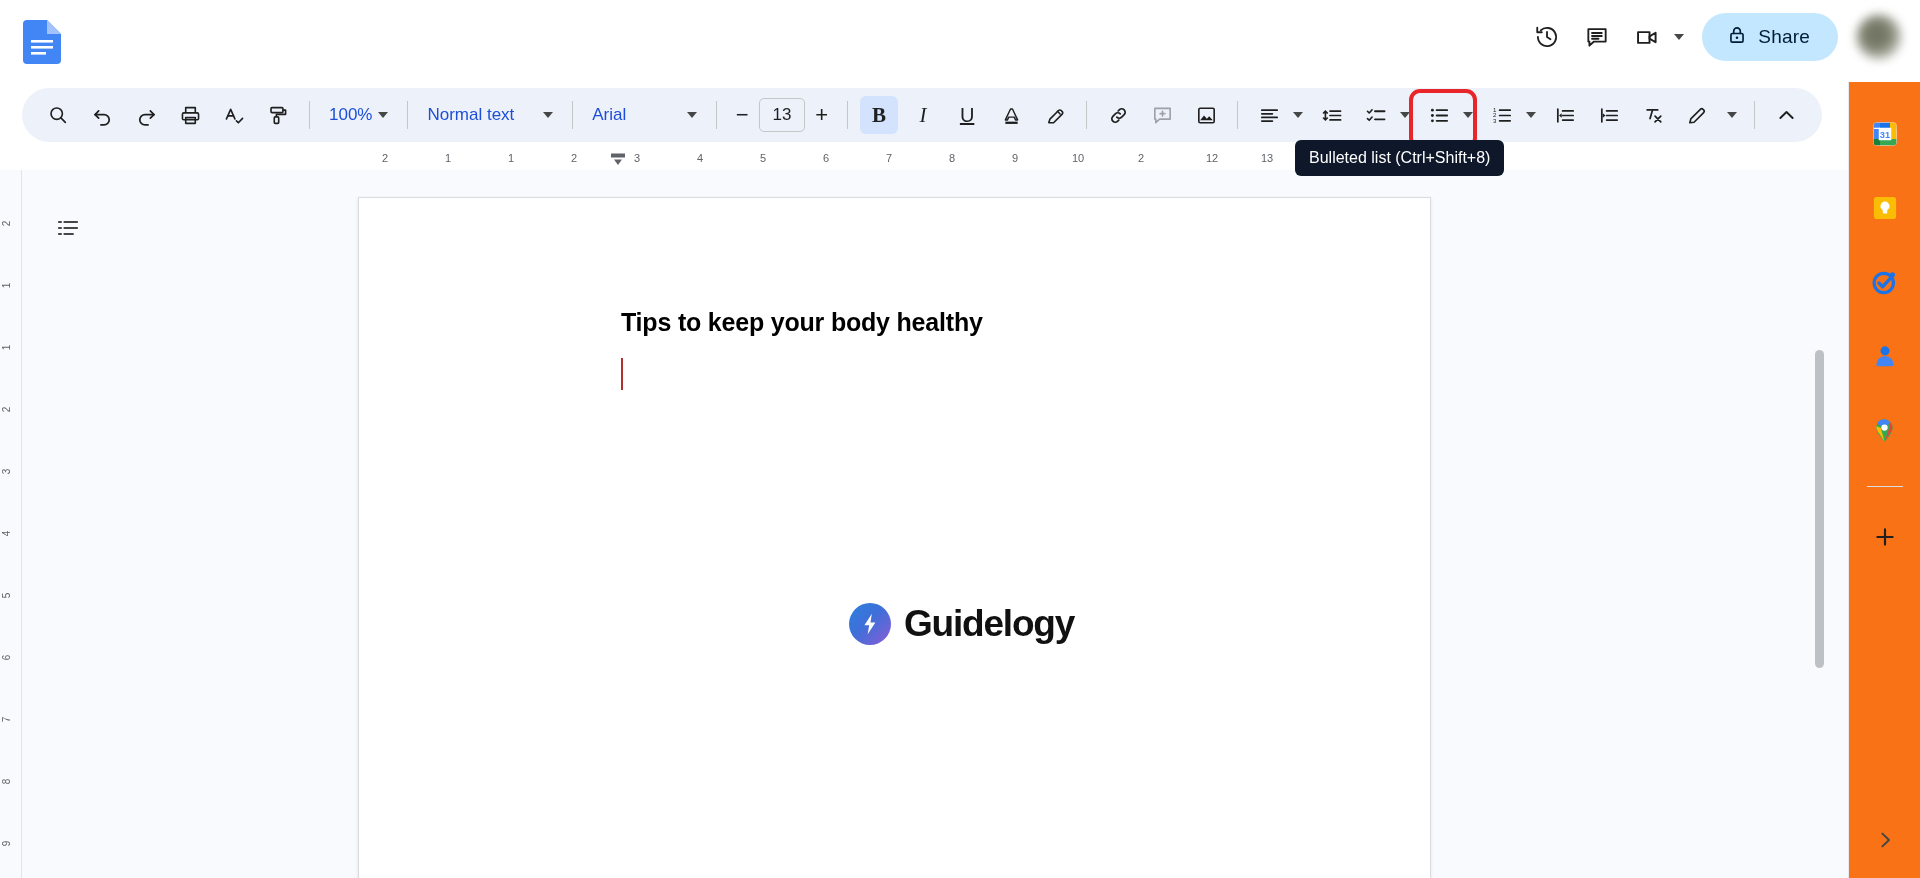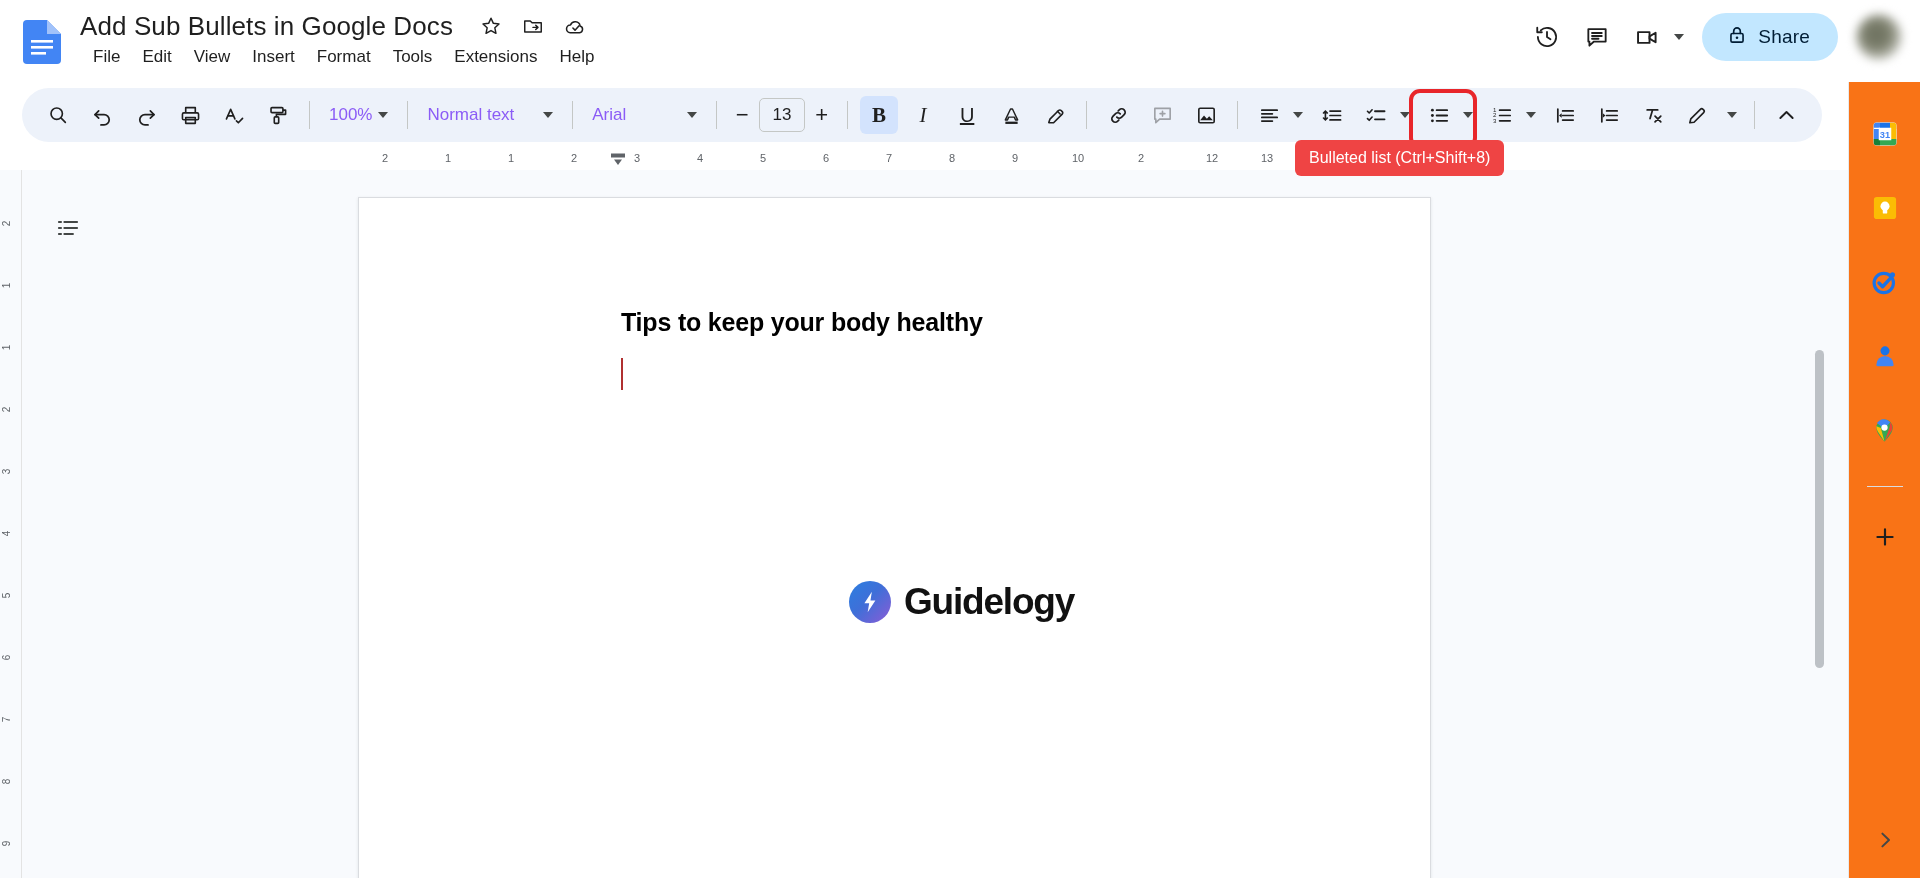--- a/index.html
+++ b/index.html
@@ -71,21 +71,21 @@
     min-width: 38px; height: 38px; border-radius: 6px;
     display: flex; align-items: center; justify-content: center;
     cursor: pointer; margin: 0 3px; position: relative;
   }
   .tb.active { background: #d3e3fd; }
   .tb.disabled { opacity: .38; cursor: default; }
   .divider { width: 1px; height: 28px; background: #c4c7c5; margin: 0 9px; }
   .zoom-sel, .style-sel, .font-sel {
     height: 38px; display: flex; align-items: center; gap: 6px;
     padding: 0 10px; border-radius: 6px; cursor: pointer;
-    font-size: 17px; color: #8b5cf6;
+    font-size: 17px; color: #1d4ed8;
   }
   .caret {
     width: 0; height: 0; border-left: 5px solid transparent; border-right: 5px solid transparent;
     border-top: 6px solid #444746;
   }
   .fsize-box {
     width: 48px; height: 34px; border: 1px solid #c4c7c5; border-radius: 5px;
     display: flex; align-items: center; justify-content: center;
     font-size: 17px; color: #1f1f1f; background: #edf2fa; cursor: text;
   }
@@ -97,21 +97,21 @@
   
   .tb.highlight::after {
     content: ""; position: absolute; left: -11px; top: -7px;
     width: 60px; height: 52px;
     border: 4px solid #e8262a; border-radius: 11px;
     pointer-events: none;
   }
 
   .tooltip {
     position: absolute; left: 1295px; top: 140px;
-    background: #ef4444; color: #ffffff;
+    background: #0f172a; color: #ffffff;
     font-size: 16px; line-height: 20px;
     padding: 8px 14px; border-radius: 6px; white-space: nowrap;
     z-index: 40;
   }
 
   
   .ruler {
     position: absolute; top: 148px; left: 0; width: 1920px; height: 22px;
     background: #ffffff;
   }
@@ -151,21 +151,21 @@
   .doc-heading {
     position: absolute; left: 262px; top: 110px;
     font-size: 25px; font-weight: 700; color: #000000;
     letter-spacing: -.2px; white-space: nowrap;
   }
   .caret-line {
     position: absolute; left: 262px; top: 160px;
     width: 2px; height: 32px; background: #b03030;
   }
   .logo-row {
-    position: absolute; left: 490px; top: 383px;
+    position: absolute; left: 490px; top: 405px;
     display: flex; align-items: center; gap: 13px;
   }
   .logo-badge {
     width: 42px; height: 42px; border-radius: 50%;
     background: linear-gradient(135deg, #2b7fe0 0%, #3f6fd8 45%, #8b5cd6 100%);
     display: flex; align-items: center; justify-content: center; position: relative;
   }
   .logo-word {
     font-size: 37px; font-weight: 700; color: #111111;
     letter-spacing: -1.2px;
@@ -201,53 +201,21 @@
   <div class="docs-logo">
     <svg width="44" height="48" viewBox="0 0 44 48">
       <path d="M5 2 h20 l14 14 v26 a4 4 0 0 1 -4 4 H5 a4 4 0 0 1 -4 -4 V6 a4 4 0 0 1 4 -4 z" fill="#4285f4"></path>
       <path d="M25 2 l14 14 h-14 z" fill="#a1c2fa"></path>
       <rect x="9" y="22" width="22" height="2.6" fill="#ffffff"></rect>
       <rect x="9" y="28" width="22" height="2.6" fill="#ffffff"></rect>
       <rect x="9" y="34" width="15" height="2.6" fill="#ffffff"></rect>
     </svg>
   </div>
 
-  <div class="title-block">
-    <span class="doc-title">Add Sub Bullets in Google Docs</span>
-    <span class="title-icons">
-      <span class="ticon">
-        <svg width="22" height="22" viewBox="0 0 24 24" fill="none" stroke="#1f1f1f" stroke-width="1.6">
-          <path d="M12 3.5l2.6 5.6 6.1.7-4.5 4.2 1.2 6-5.4-3-5.4 3 1.2-6L3.3 9.8l6.1-.7z" stroke-linejoin="round"></path>
-        </svg>
-      </span>
-      <span class="ticon">
-        <svg width="22" height="22" viewBox="0 0 24 24" fill="none" stroke="#1f1f1f" stroke-width="1.6">
-          <path d="M3 6.5h6l2 2h10v10H3z" stroke-linejoin="round"></path>
-          <path d="M12 13.5h5M15 11.2l2.4 2.3-2.4 2.3" stroke-linecap="round" stroke-linejoin="round"></path>
-        </svg>
-      </span>
-      <span class="ticon">
-        <svg width="23" height="23" viewBox="0 0 24 24" fill="none" stroke="#1f1f1f" stroke-width="1.6">
-          <path d="M6.5 18.5a4 4 0 0 1 .3-8 5.2 5.2 0 0 1 10 1 3.6 3.6 0 0 1 -.5 7z" stroke-linejoin="round"></path>
-          <path d="M9.3 13.6l2.2 2.2 4-4.4" stroke-linecap="round" stroke-linejoin="round"></path>
-        </svg>
-      </span>
-    </span>
-  </div>
-
-  <div class="menubar">
-    <div class="menu-item">File</div>
-    <div class="menu-item">Edit</div>
-    <div class="menu-item">View</div>
-    <div class="menu-item">Insert</div>
-    <div class="menu-item">Format</div>
-    <div class="menu-item">Tools</div>
-    <div class="menu-item">Extensions</div>
-    <div class="menu-item">Help</div>
-  </div>
+
 
   <div class="topright">
     <div class="tr-btn">
       <svg width="26" height="26" viewBox="0 0 24 24" fill="none" stroke="#1f1f1f" stroke-width="1.7">
         <path d="M3.6 12a8.4 8.4 0 1 0 2.6 -6.1" stroke-linecap="round"></path>
         <path d="M3 3.4v4.2h4.2" stroke-linecap="round" stroke-linejoin="round"></path>
         <path d="M12 7.4V12l3.2 2" stroke-linecap="round" stroke-linejoin="round"></path>
       </svg>
     </div>
     <div class="tr-btn">

